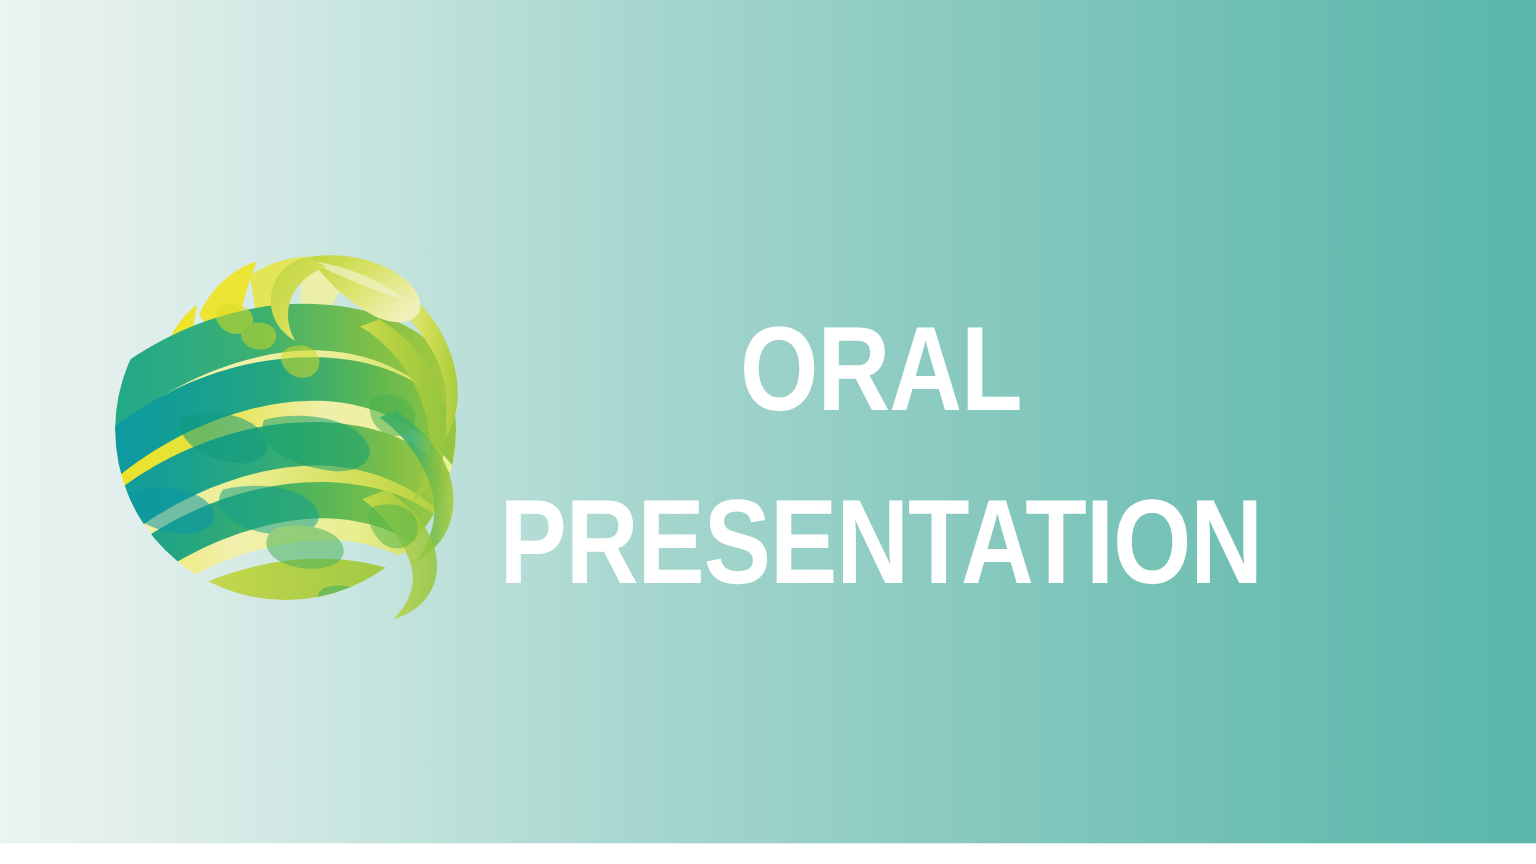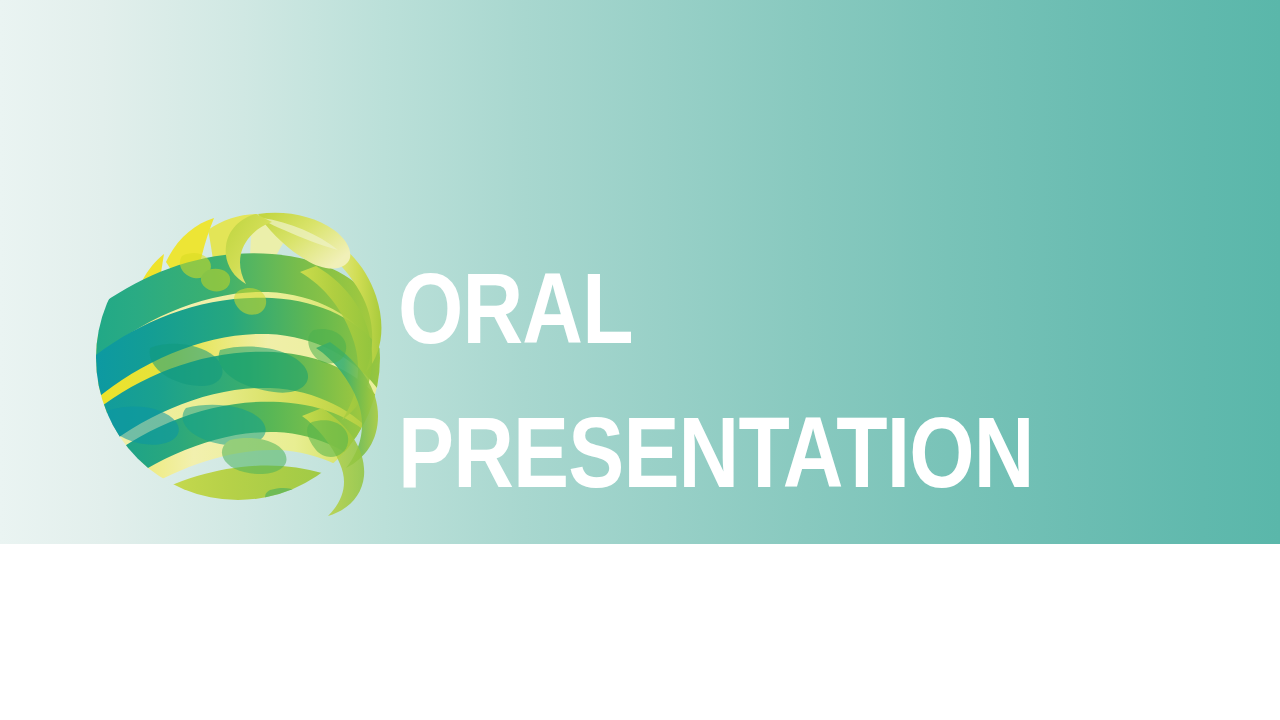--- a/index.html
+++ b/index.html
@@ -8,35 +8,36 @@
     padding: 0;
     background: #ffffff;
   }
   body {
     font-family: "Liberation Sans", sans-serif;
   }
 
   .slide {
     position: relative;
     width: 1280px;
-    height: 544px;
+    height: 703px;
     overflow: hidden;
     background: linear-gradient(
       to right,
       #e9f3f1 0%,
       #e4f0ee 6%,
       #ccе6e1 20%,
       #b6ddd6 33%,
       #a3d5cd 45%,
       #93cdc4 57%,
       #81c6bc 70%,
       #6ebeb3 83%,
       #5fb9ad 94%,
       #5bb7ab 100%
     );
+    text-align: center;
   }
 
   
   .slide {
     background-image: linear-gradient(
       to right,
       #eaf4f2 0%,
       #e2efec 8%,
       #d0e8e3 19%,
       #bbe0d9 30%,

